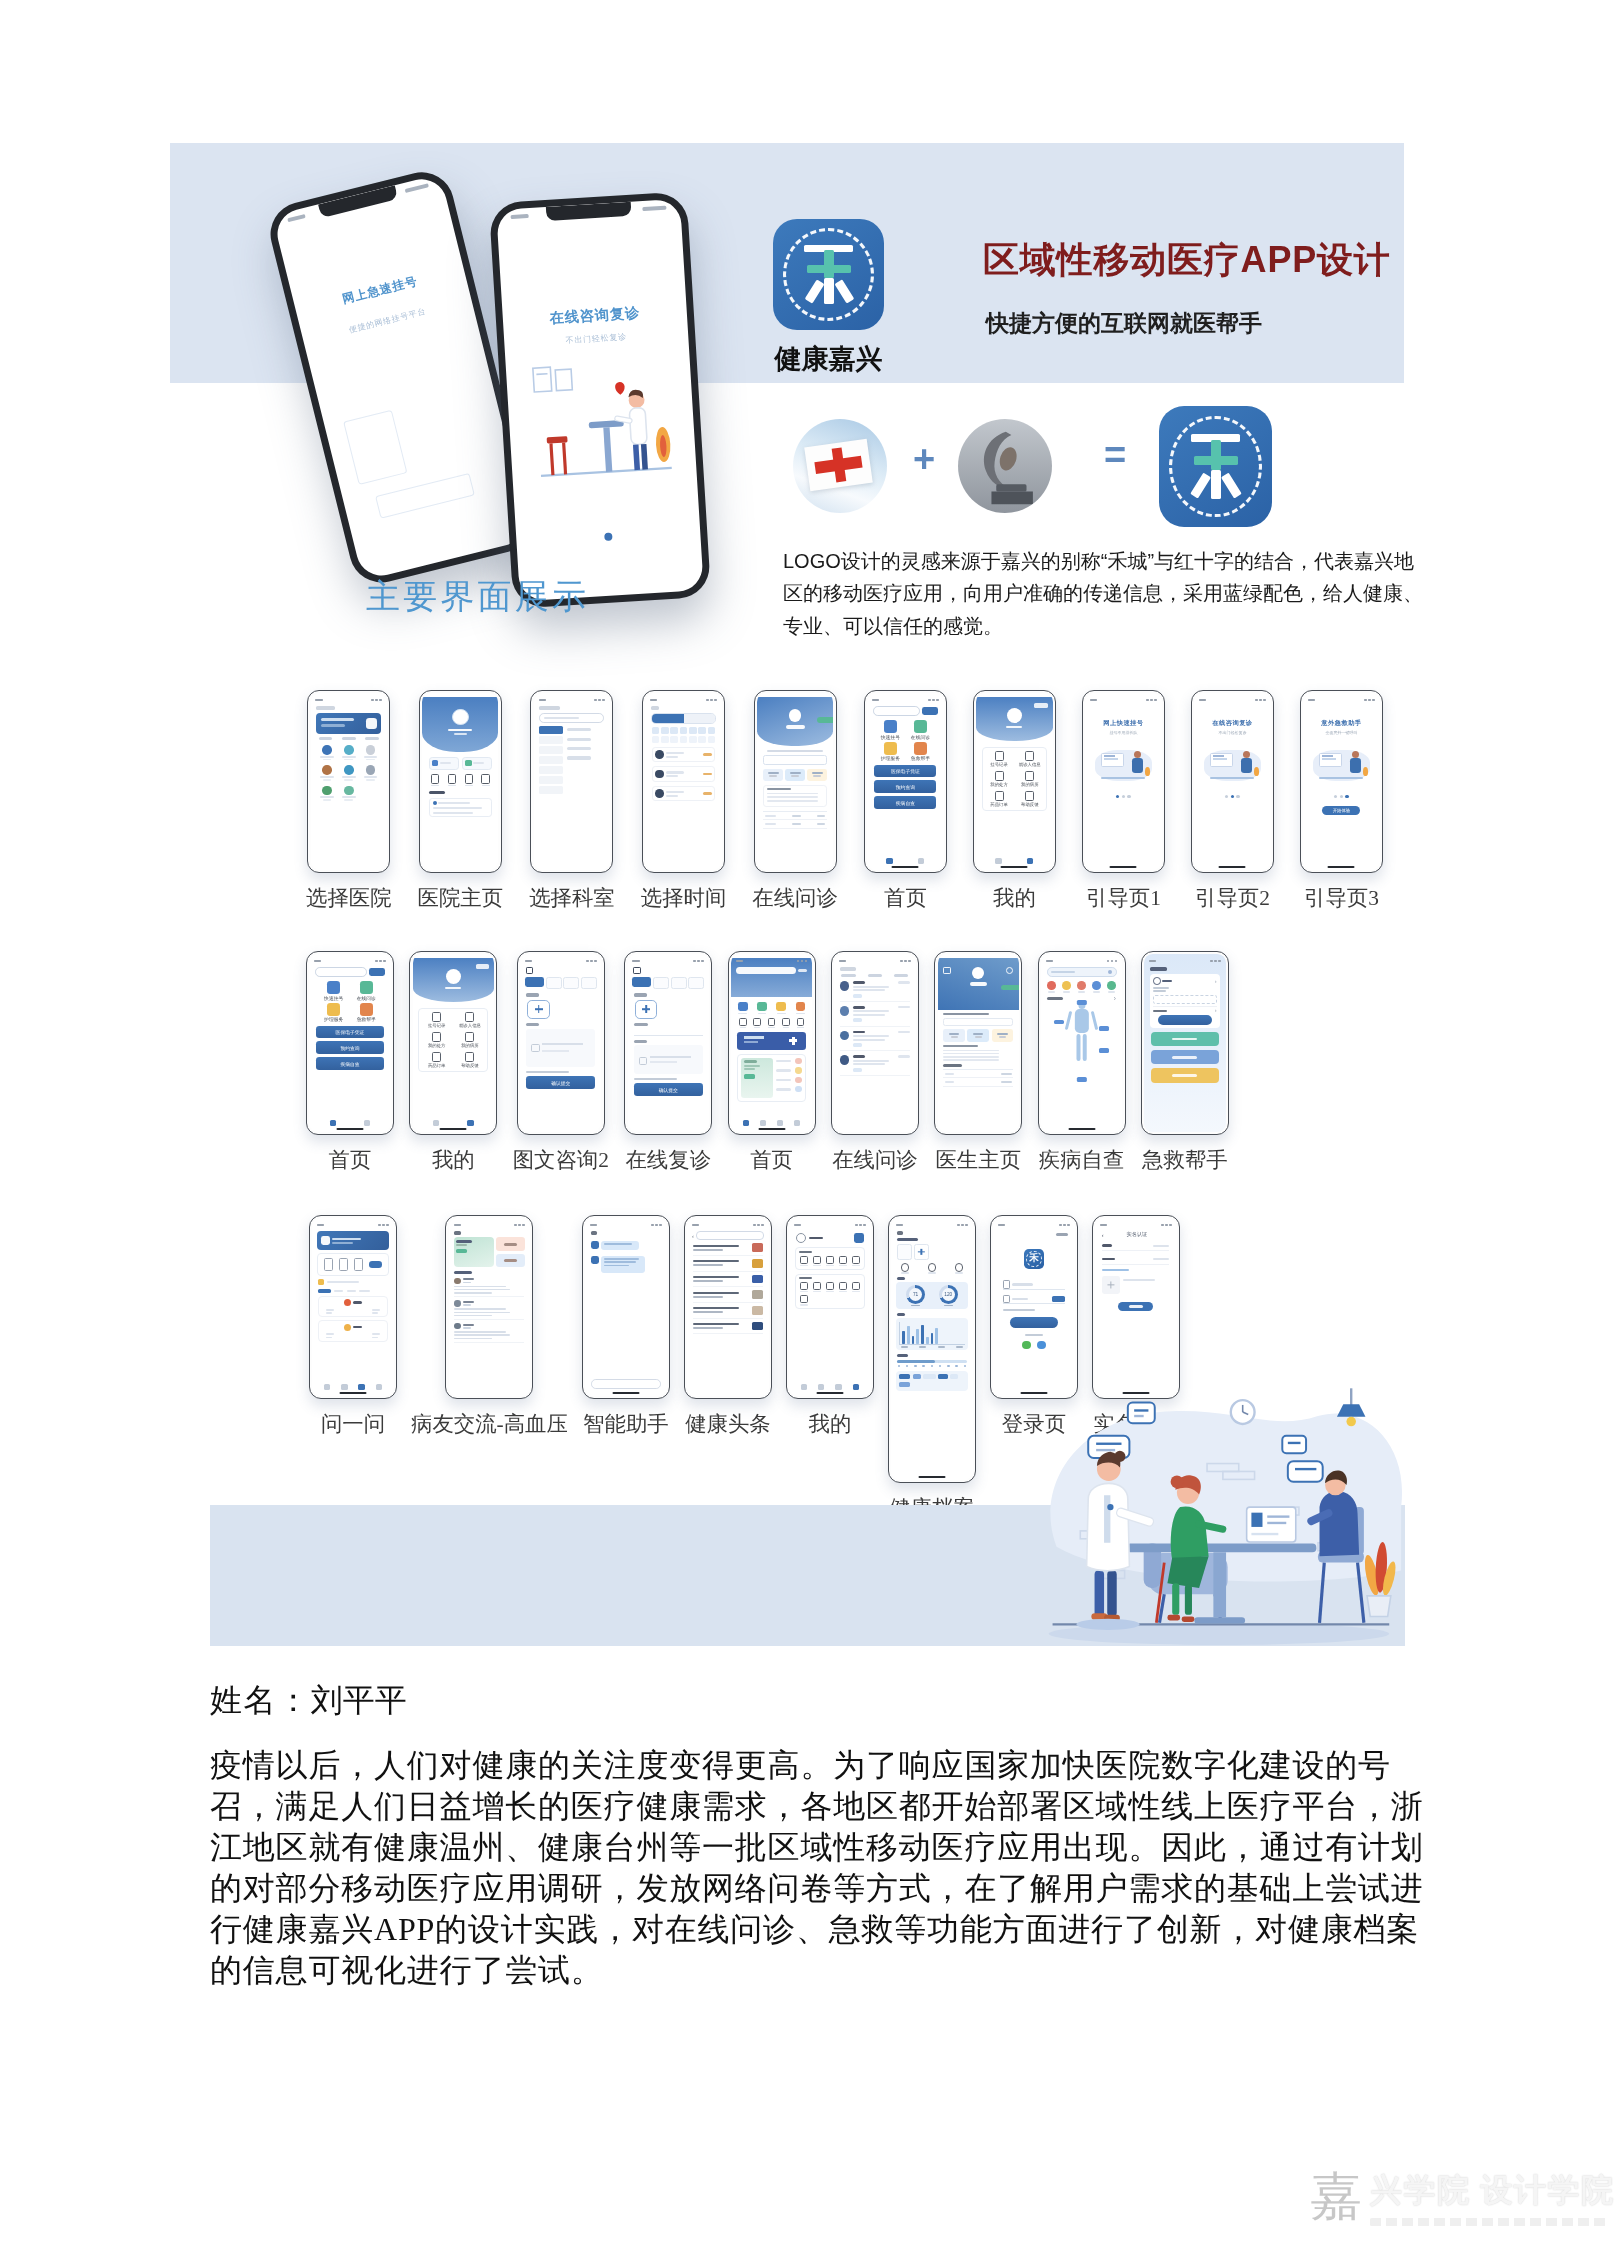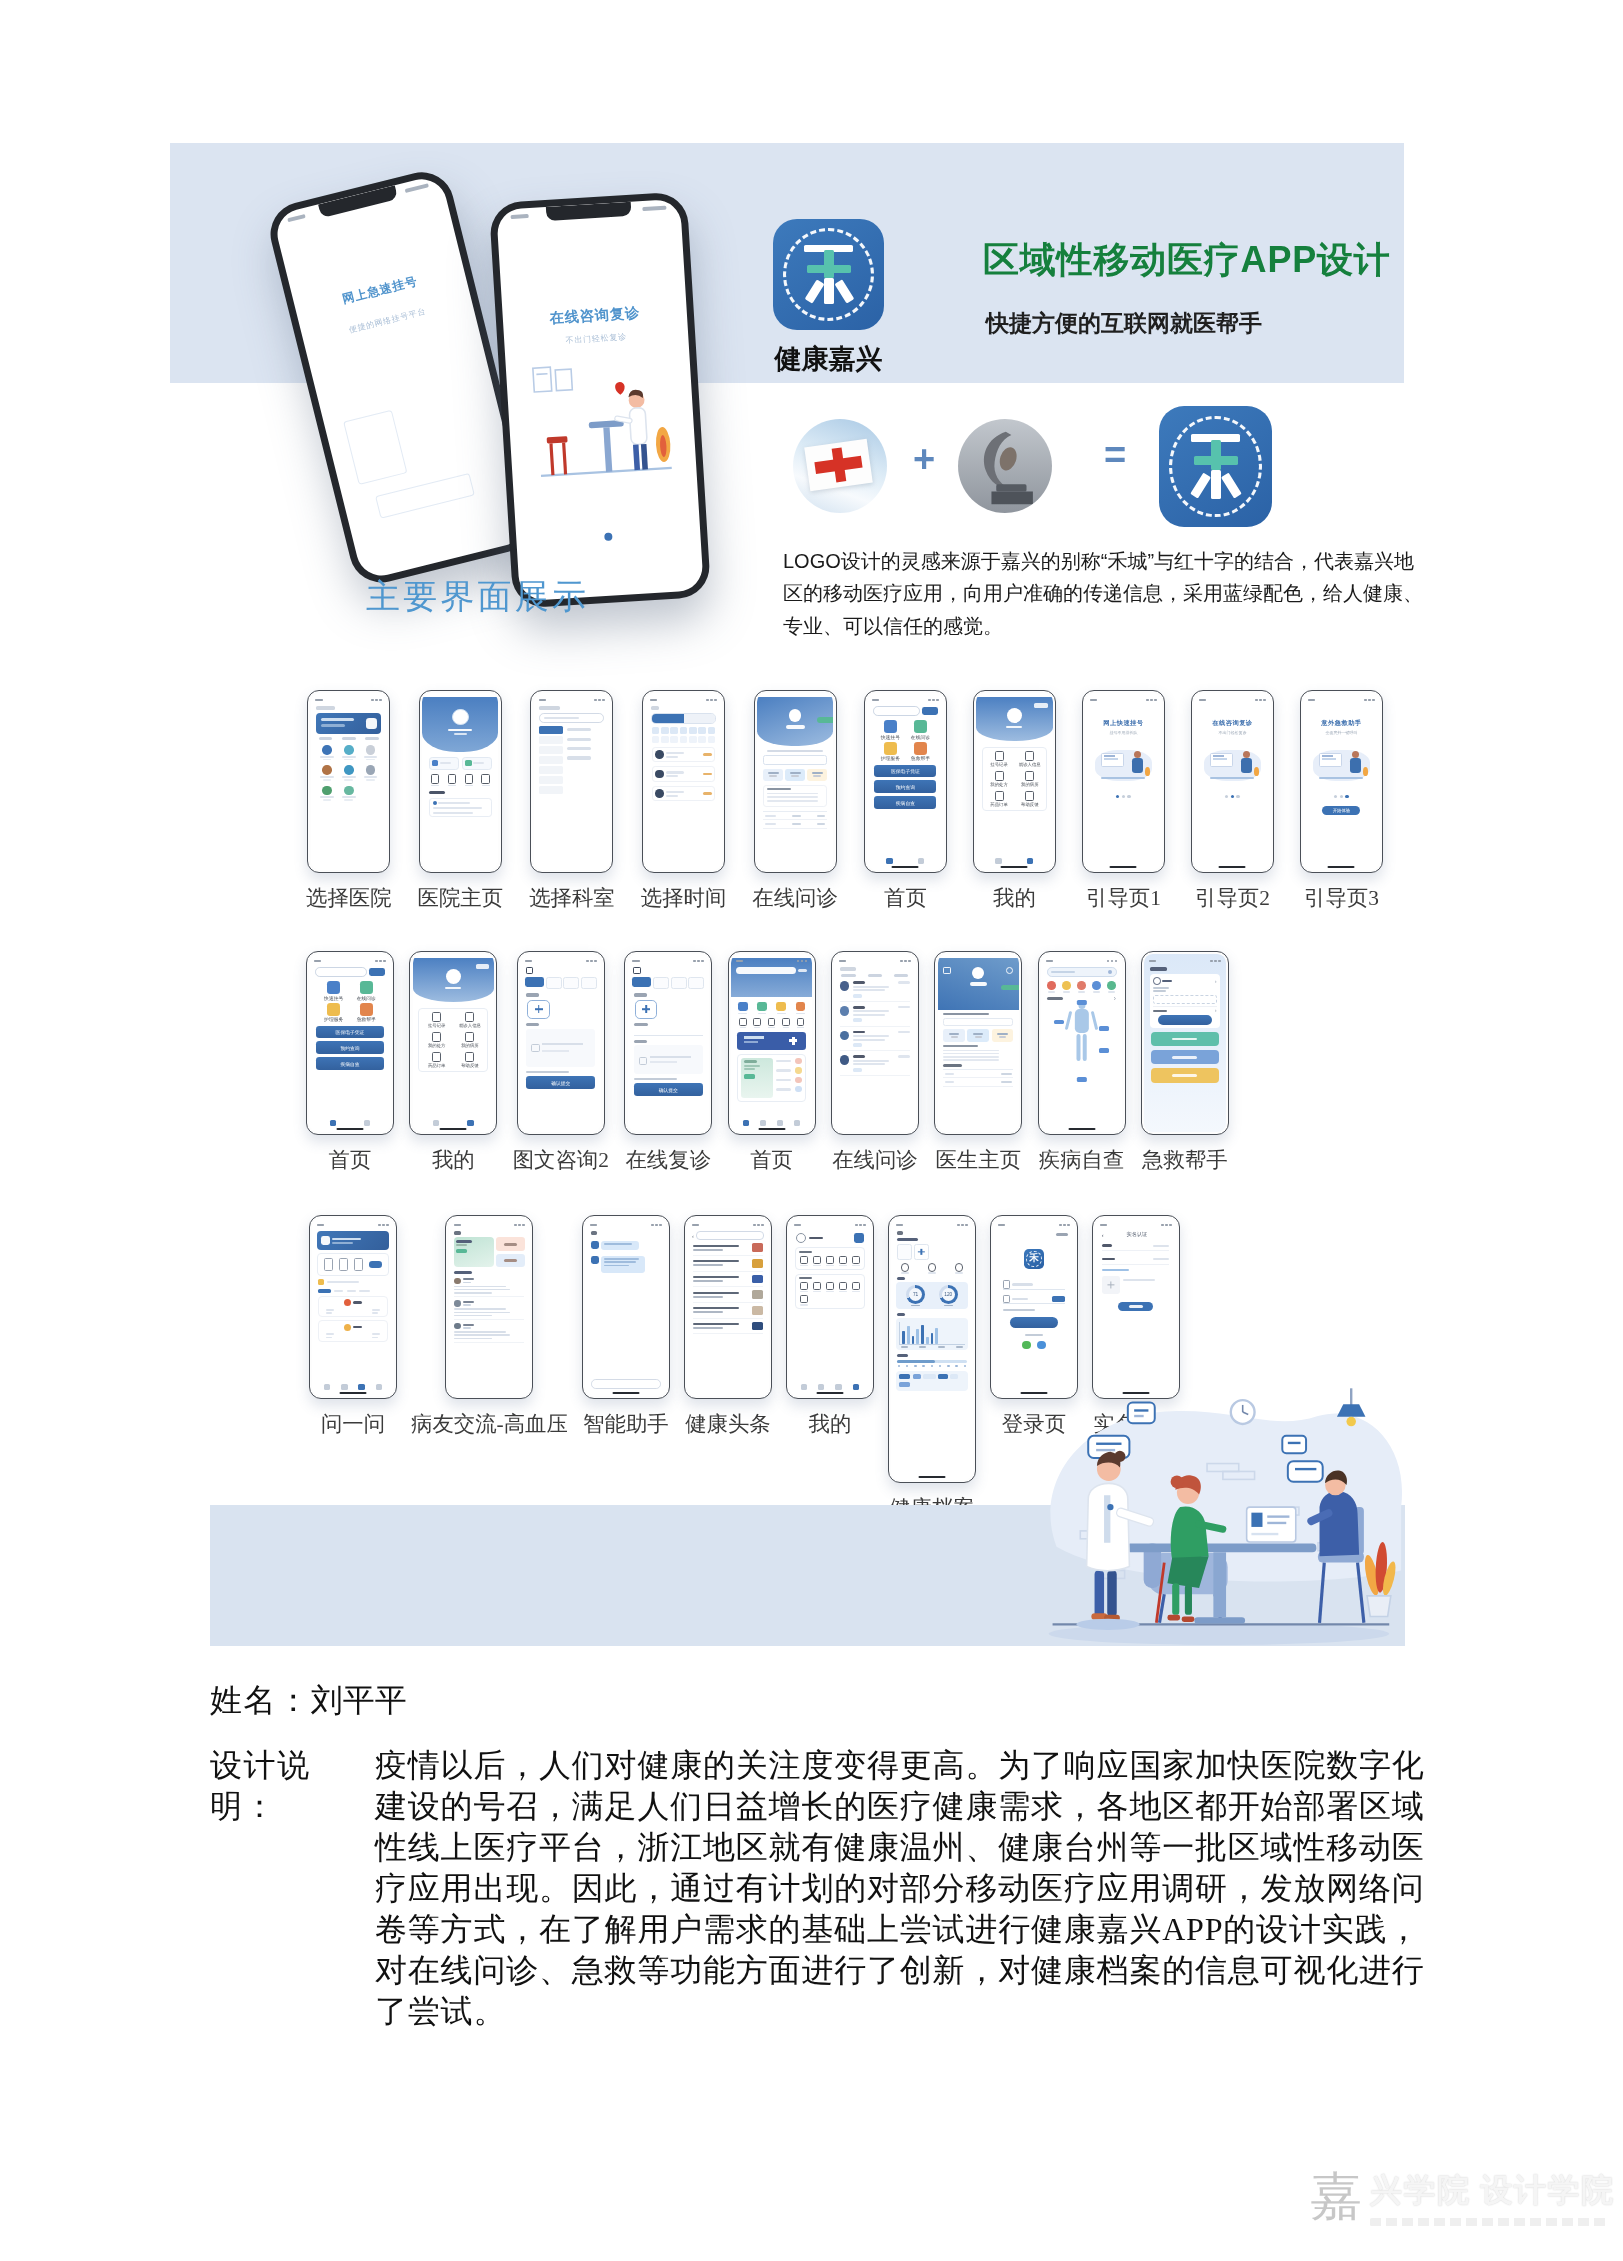--- a/index.html
+++ b/index.html
@@ -28,21 +28,21 @@
   .applogo .ring{position:absolute;left:9%;top:8%;right:9%;bottom:8%;border:3.2px dashed rgba(255,255,255,.95);border-radius:50%;}
   .applogo i{position:absolute;display:block;border-radius:1.6px;}
   .applogo .g1{left:28%;top:23%;width:44%;height:7%;background:#fff;}
   .applogo .g2{left:46%;top:28%;width:9%;height:25%;background:#57c2ad;}
   .applogo .g3{left:31%;top:41%;width:39%;height:8%;background:#57c2ad;}
   .applogo .g4{left:46%;top:53%;width:9%;height:24%;background:#fff;}
   .applogo .g5{left:33%;top:55%;width:8%;height:21%;background:#fff;transform:rotate(32deg);}
   .applogo .g6{left:60%;top:55%;width:8%;height:21%;background:#fff;transform:rotate(-32deg);}
   .logo-banner{left:773px;top:219px;width:111px;height:111px;border-radius:24px;}
   .appname{position:absolute;left:749px;top:341px;width:159px;text-align:center;font-size:27px;font-weight:700;color:#111;}
-  .maintitle{position:absolute;left:983px;top:236px;font-size:36px;font-weight:700;color:#15803d;letter-spacing:0.8px;}
+  .maintitle{position:absolute;left:983px;top:236px;font-size:36px;font-weight:700;color:#7f1d1d;letter-spacing:0.8px;}
   .mainsub{position:absolute;left:986px;top:308px;font-size:23px;font-weight:700;color:#1f1f1f;}
   
   .eqc{position:absolute;width:94px;height:94px;border-radius:50%;overflow:hidden;}
   .redcross{left:793px;top:419px;background:linear-gradient(200deg,#a8c8e4,#dcebf6 45%,#f7fafd 70%,#cfe0ef);}
   .flag{position:absolute;left:14.3px;top:24px;width:63px;height:44px;background:#fdfdfd;transform:rotate(-8deg);box-shadow:0 1.6px 4.8px rgba(120,140,160,.35);}
   .flag i{position:absolute;background:#d63226;display:block;}
   .flag .v{left:50%;top:12%;width:16%;height:76%;transform:translateX(-50%);}
   .flag .h{top:50%;left:12%;height:28%;width:76%;transform:translateY(-50%);}
   .statue{left:958px;top:419px;}
   .opsign{position:absolute;font-size:38px;font-weight:700;color:#5e88bd;}
@@ -1730,21 +1730,20 @@
       <path d="M452,262 h30 l-4,26 h-22 Z" fill="#e9eef6" stroke="#c4d2e6" stroke-width="2"></path>
       <ellipse cx="125" cy="298" rx="40" ry="7" fill="#b9cce8"></ellipse>
     </svg>
   </div>
 
   <div class="info">
     <div class="iline">
       <span class="lb">姓名：</span><span>刘平平</span>
     </div>
     <div class="idesc">
-      <span class="lb">设计说明：</span>
       <span class="tx">疫情以后，人们对健康的关注度变得更高。为了响应国家加快医院数字化建设的号召，满足人们日益增长的医疗健康需求，各地区都开始部署区域性线上医疗平台，浙江地区就有健康温州、健康台州等一批区域性移动医疗应用出现。因此，通过有计划的对部分移动医疗应用调研，发放网络问卷等方式，在了解用户需求的基础上尝试进行健康嘉兴APP的设计实践，对在线问诊、急救等功能方面进行了创新，对健康档案的信息可视化进行了尝试。</span>
     </div>
   </div>
 
   <div class="wm">
     <span class="wm-seal">嘉</span>
     <span class="wm-col">
       <span class="wm-text">兴学院 设计学院</span>
       <span class="wm-sub"></span>
     </span>

